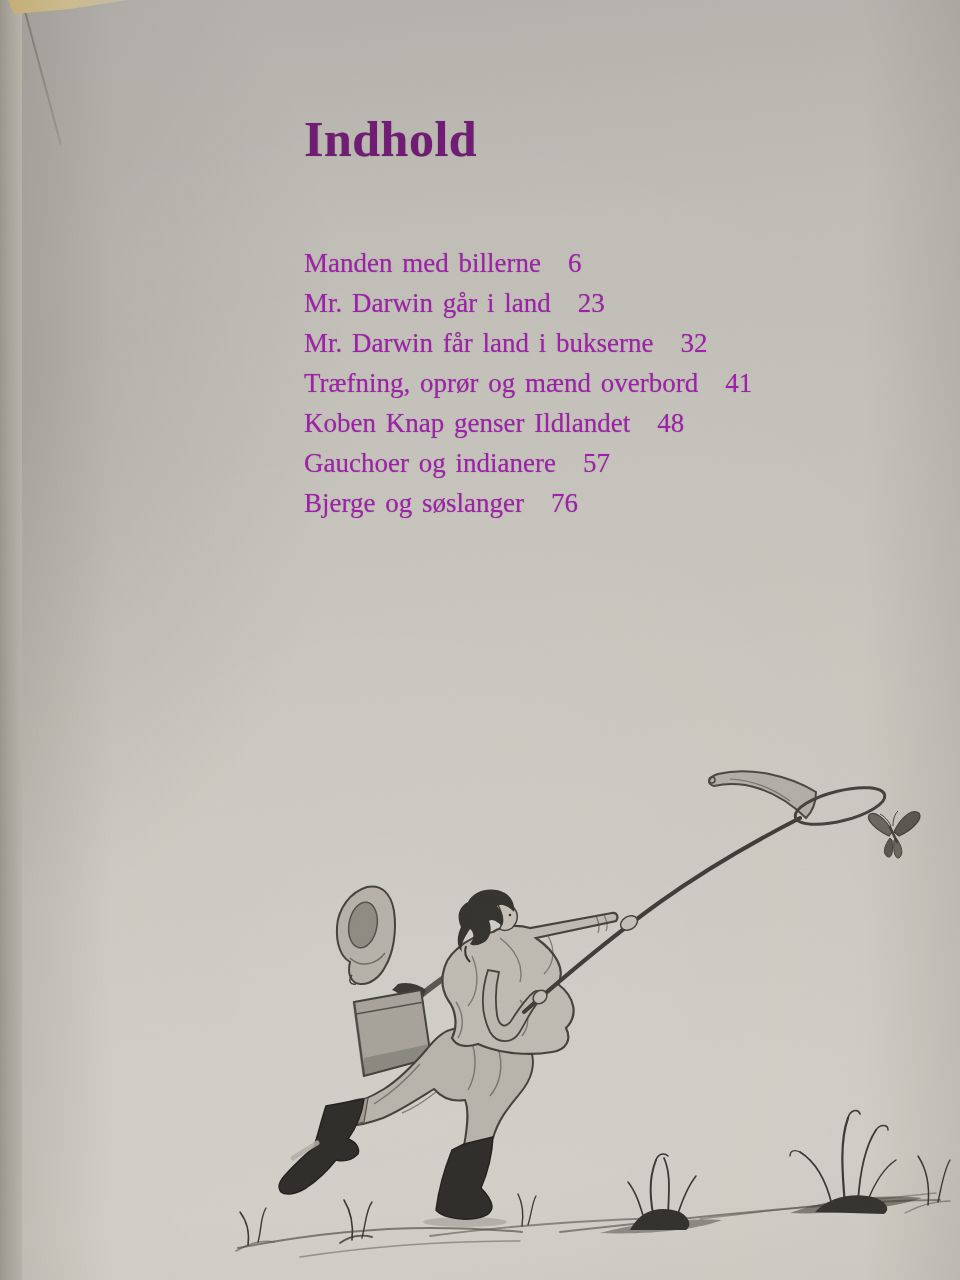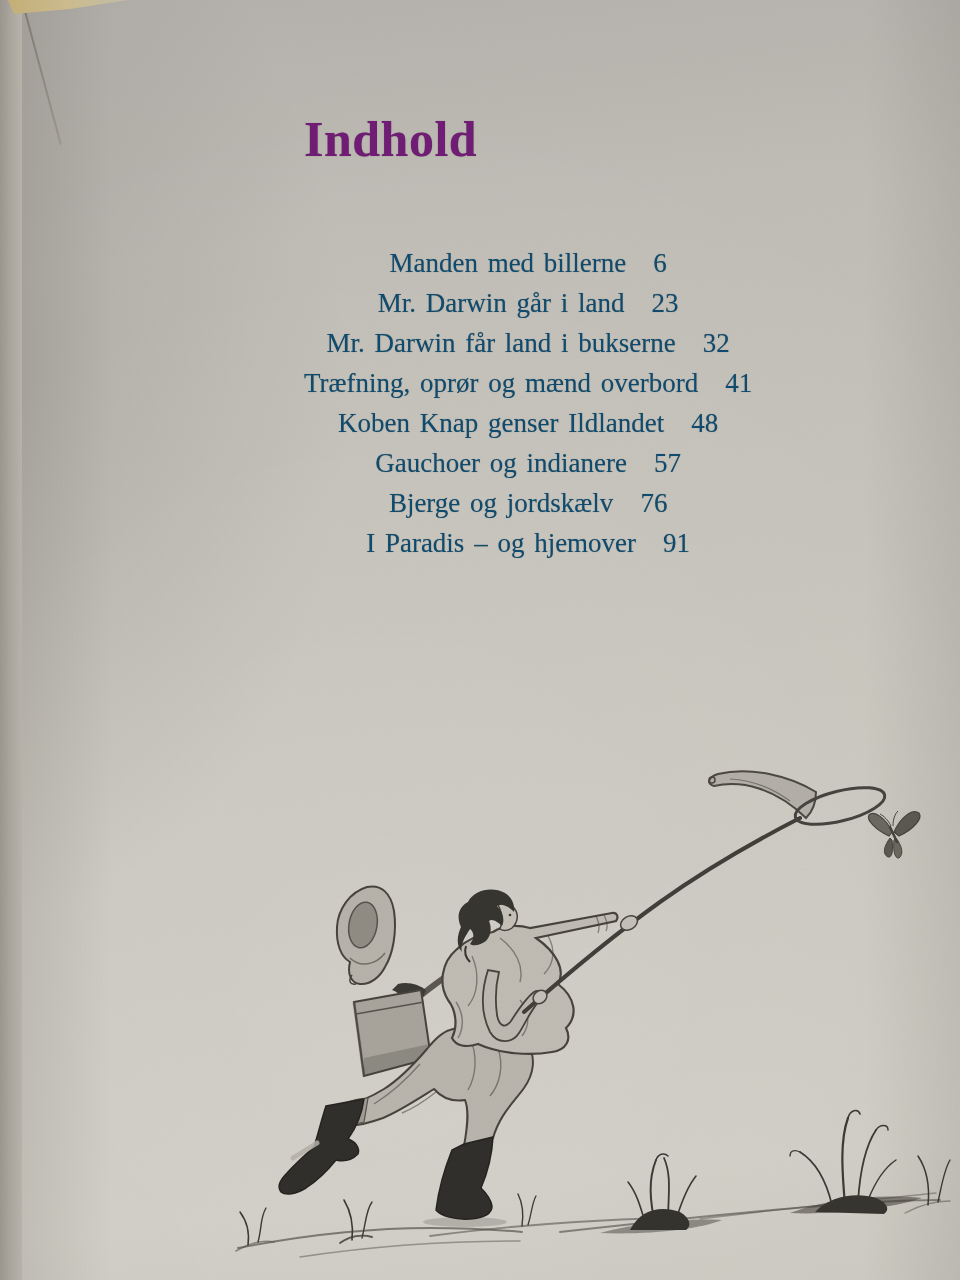--- a/index.html
+++ b/index.html
@@ -40,25 +40,24 @@
     position:absolute;left:304px;top:76px;
     font-size:50px;font-weight:bold;color:#701a75;
     letter-spacing:0.5px;
     text-shadow:0 0 1px rgba(38,36,31,0.45);
   }
   .toc{
     position:absolute;left:304px;top:243px;
   }
   .toc-row{
     height:40px;line-height:40px;
-    font-size:27px;color:#0c4a6e;
+    font-size:27px;color:#a21caf;
     word-spacing:3px;
     text-shadow:0 0 1px rgba(45,43,37,0.4);
     white-space:nowrap;
-    text-align:center;
   }
   .toc-page{display:inline-block;margin-left:27px;}
   svg.illustration{position:absolute;inset:0;pointer-events:none;}
 </style>
 </head>
 <body>
 
 <div class="page-photo"></div>
 <div class="gutter-band"></div>
 <div class="gutter-crease"></div>
@@ -67,22 +66,21 @@
 
 <h1 class="page-title">Indhold</h1>
 
 <div class="toc">
   <div class="toc-row"><span class="toc-label">Manden med billerne</span><span class="toc-page">6</span></div>
   <div class="toc-row"><span class="toc-label">Mr. Darwin går i land</span><span class="toc-page">23</span></div>
   <div class="toc-row"><span class="toc-label">Mr. Darwin får land i bukserne</span><span class="toc-page">32</span></div>
   <div class="toc-row"><span class="toc-label">Træfning, oprør og mænd overbord</span><span class="toc-page">41</span></div>
   <div class="toc-row"><span class="toc-label">Koben Knap genser Ildlandet</span><span class="toc-page">48</span></div>
   <div class="toc-row"><span class="toc-label">Gauchoer og indianere</span><span class="toc-page">57</span></div>
-  <div class="toc-row"><span class="toc-label">Bjerge og jordskælv</span><span class="toc-page">76</span></div>
-  <div class="toc-row"><span class="toc-label">I Paradis – og hjemover</span><span class="toc-page">91</span></div>
+  <div class="toc-row"><span class="toc-label">Bjerge og søslanger</span><span class="toc-page">76</span></div>
 </div>
 
 <svg class="illustration" viewBox="0 0 960 1280" width="960" height="1280" role="img" aria-label="Pen-and-ink drawing of a young man in boots lunging to the right swinging a long butterfly net after a butterfly, his hat flying off behind him and a collecting satchel on a shoulder strap, with tufts of grass on the ground">
   <defs>
     <filter id="grain" x="0" y="0" width="100%" height="100%">
       <feTurbulence type="fractalNoise" baseFrequency="0.8" numOctaves="2" stitchTiles="stitch"></feTurbulence>
       <feColorMatrix type="matrix" values="0 0 0 0 0.24  0 0 0 0 0.23  0 0 0 0 0.21  0 0 0 0.5 0"></feColorMatrix>
     </filter>
   </defs>
 

